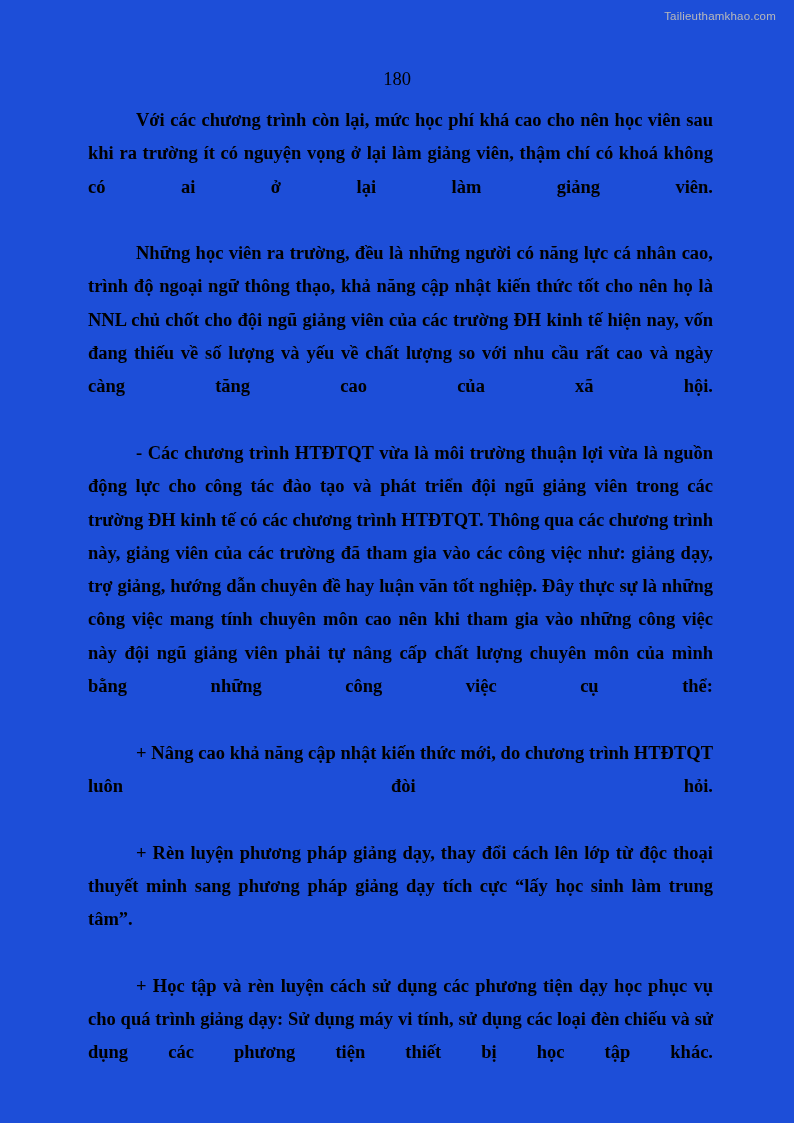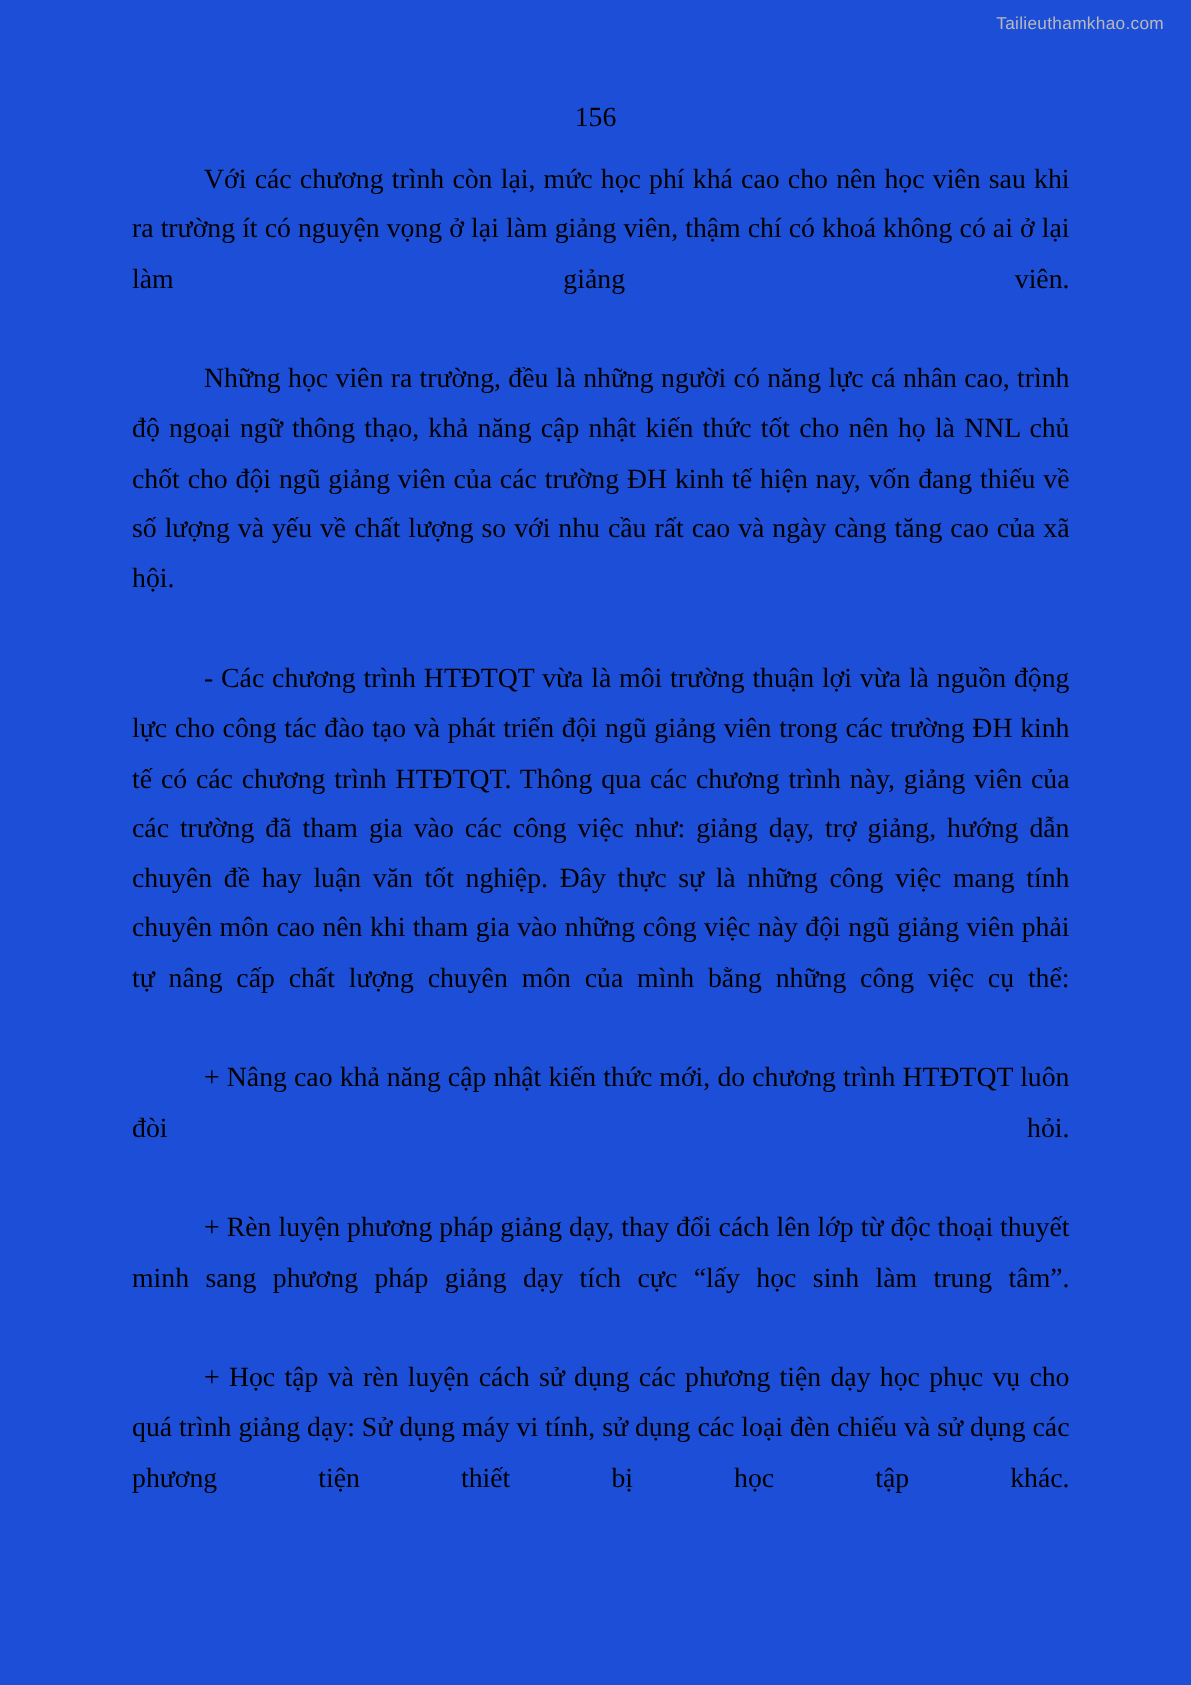--- a/index.html
+++ b/index.html
@@ -59,30 +59,31 @@
     text-align: justify;
   }
   
   .content p:after {
     content: "";
     display: inline-block;
     width: 100%;
   }
   .content p {
     text-align-last: left;
+    font-weight: bold;
   }
 </style>
 </head>
 <body>
 
 <div class="page">
 
   <div class="watermark">Tailieuthamkhao.com</div>
 
-  <div class="page-number">156</div>
+  <div class="page-number">180</div>
 
   <div class="content">
     <p>Với các chương trình còn lại, mức học phí khá cao cho nên học viên sau khi ra trường ít có nguyện vọng ở lại làm giảng viên, thậm chí có khoá không có ai ở lại làm giảng viên.</p>
     <p>Những học viên ra trường, đều là những người có năng lực cá nhân cao, trình độ ngoại ngữ thông thạo, khả năng cập nhật kiến thức tốt cho nên họ là NNL chủ chốt cho đội ngũ giảng viên của các trường ĐH kinh tế hiện nay, vốn đang thiếu về số lượng và yếu về chất lượng so với nhu cầu rất cao và ngày càng tăng cao của xã hội.</p>
     <p>- Các chương trình HTĐTQT vừa là môi trường thuận lợi vừa là nguồn động lực cho công tác đào tạo và phát triển đội ngũ giảng viên trong các trường ĐH kinh tế có các chương trình HTĐTQT. Thông qua các chương trình này, giảng viên của các trường đã tham gia vào các công việc như: giảng dạy, trợ giảng, hướng dẫn chuyên đề hay luận văn tốt nghiệp. Đây thực sự là những công việc mang tính chuyên môn cao nên khi tham gia vào những công việc này đội ngũ giảng viên phải tự nâng cấp chất lượng chuyên môn của mình bằng những công việc cụ thể:</p>
     <p>+ Nâng cao khả năng cập nhật kiến thức mới, do chương trình HTĐTQT luôn đòi hỏi.</p>
     <p>+ Rèn luyện phương pháp giảng dạy, thay đổi cách lên lớp từ độc thoại thuyết minh sang phương pháp giảng dạy tích cực “lấy học sinh làm trung tâm”.</p>
     <p>+ Học tập và rèn luyện cách sử dụng các phương tiện dạy học phục vụ cho quá trình giảng dạy: Sử dụng máy vi tính, sử dụng các loại đèn chiếu và sử dụng các phương tiện thiết bị học tập khác.</p>
 
   </div>

